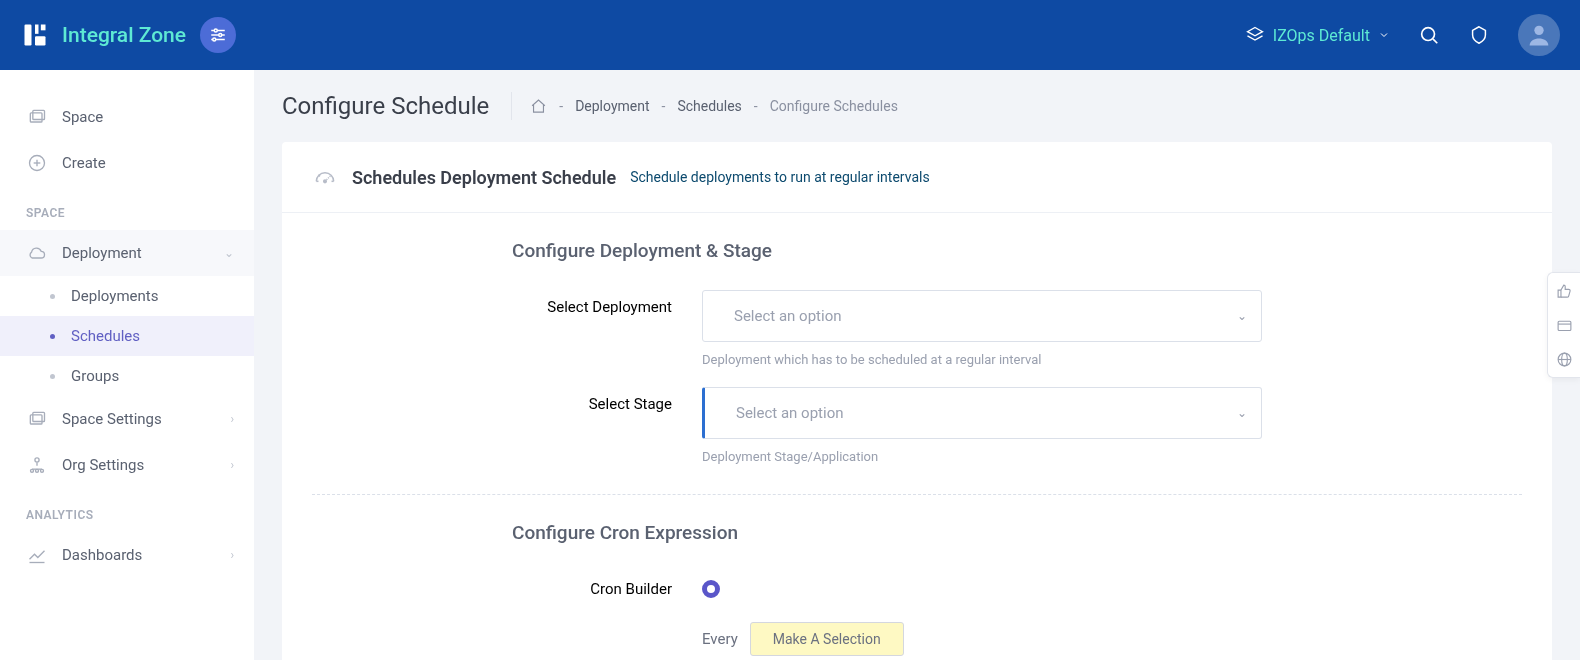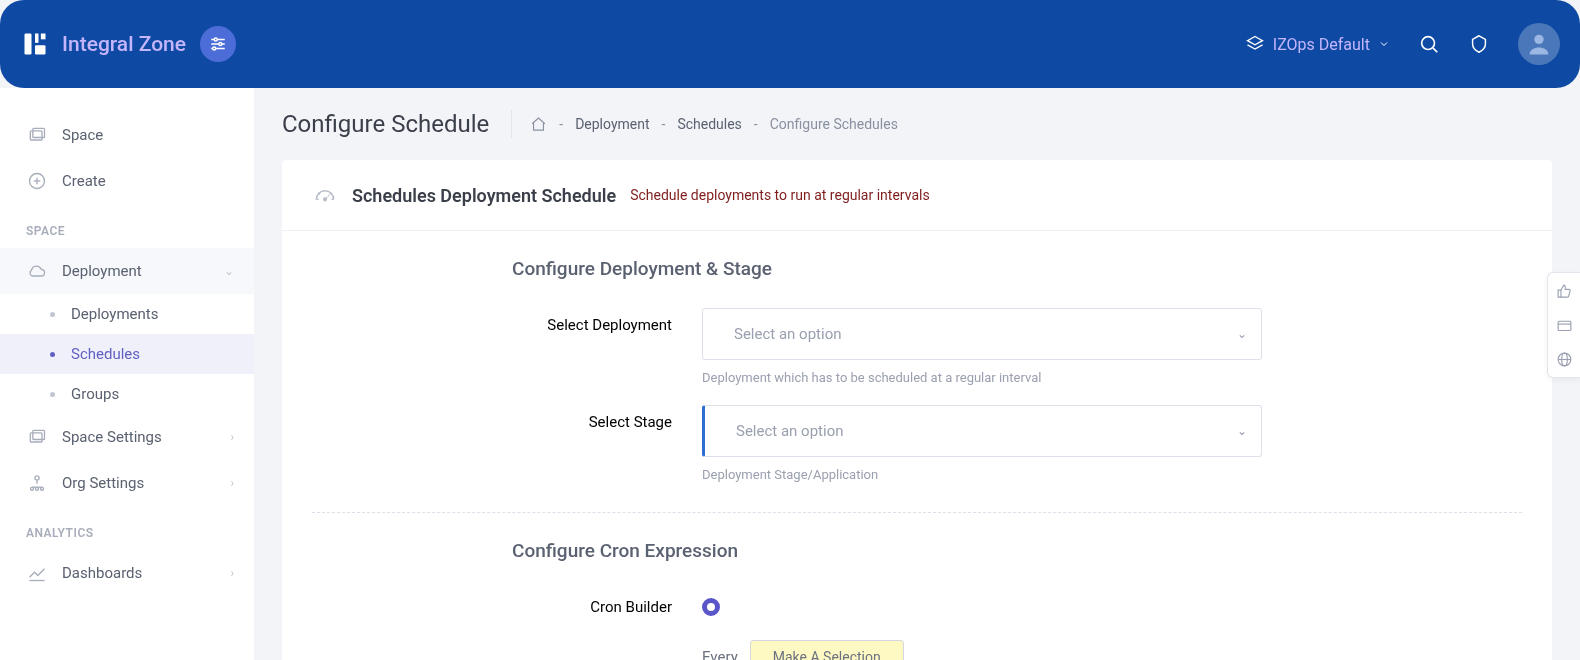--- a/index.html
+++ b/index.html
@@ -1,18 +1,18 @@
 <!DOCTYPE html>
 <html><head>
 <meta charset="utf-8">
 <style>
   * { box-sizing: border-box; margin: 0; padding: 0; }
   body { font-family: -apple-system, BlinkMacSystemFont, "Segoe UI", Roboto, Arial, sans-serif; background: #f2f4f8; width: 1580px; height: 660px; overflow: hidden; color: #5a6170; }
 
-  .header { height: 88px; background: #0e4aa3; display: flex; align-items: center; padding: 0 20px; color: #c4b5fd; border-radius: 24px; }
+  .header { height: 70px; background: #0e4aa3; display: flex; align-items: center; padding: 0 20px; color: #5eead4; }
   .logo-wrap { display: flex; align-items: center; gap: 12px; }
   .logo-mark { width: 30px; height: 30px; display:flex; align-items:center; justify-content:center; }
   .logo-text { font-size: 21px; font-weight: 500; }
   .filter-btn { width: 36px; height: 36px; border-radius: 50%; background: #4c6cd7; display:flex; align-items:center; justify-content:center; margin-left: 14px; }
   .header-right { margin-left: auto; display: flex; align-items: center; gap: 28px; }
   .workspace { display: flex; align-items: center; gap: 8px; font-size: 16px; }
   .avatar-circ { width: 42px; height: 42px; border-radius: 50%; background: rgba(255,255,255,0.25); display:flex; align-items:center; justify-content:center; }
 
   .layout { display: flex; height: calc(100% - 70px); }
   .sidebar { width: 254px; background: #fff; padding-top: 24px; font-size: 15px; }
@@ -28,21 +28,21 @@
 
   .main { flex:1; padding: 22px 28px; overflow:auto; }
   .breadcrumb-row { display:flex; align-items:center; gap: 18px; margin-bottom: 22px; }
   .page-title { font-size: 24px; font-weight: 400; color: #3a3f4a; padding-right: 22px; border-right: 1px solid #e2e5ec; }
   .crumbs { display:flex; align-items:center; gap: 12px; font-size: 14px; color:#8a90a0; }
   .crumbs .dark { color:#5a6170; }
 
   .card { background:#fff; border-radius: 4px; }
   .card-head { padding: 22px 30px; border-bottom: 1px solid #edf0f5; display:flex; align-items:center; gap: 14px; }
   .card-head .t { font-size: 18px; font-weight:600; color:#3a3f4a; }
-  .card-head .s { font-size: 14px; color:#7f1d1d; }
+  .card-head .s { font-size: 14px; color:#0c4a6e; }
 
   .section-heading { font-size: 19px; font-weight:500; color:#5a6170; padding: 26px 0 18px 230px; }
   .form-row { display:flex; align-items:flex-start; padding: 10px 0; }
   .form-label { width: 420px; text-align:right; padding-right: 30px; padding-top:8px; font-size:15px; color:#000000; }
   .form-ctrl { width: 560px; }
   .select-box { height: 52px; border: 1px solid #dbe0e9; border-radius: 3px; display:flex; align-items:center; padding: 0 31px; color:#9aa0af; font-size:15px; position:relative; cursor:pointer; }
   .select-box.accent { border-left: 3px solid #2c6fd1; }
   .select-box .chev { position:absolute; right:14px; color:#9aa0af; font-size:12px; }
   .helper { font-size: 13px; color:#9aa0af; margin-top:10px; }
   .divider-dashed { border-top: 1px dashed #dbe0e9; margin: 20px 30px; }

